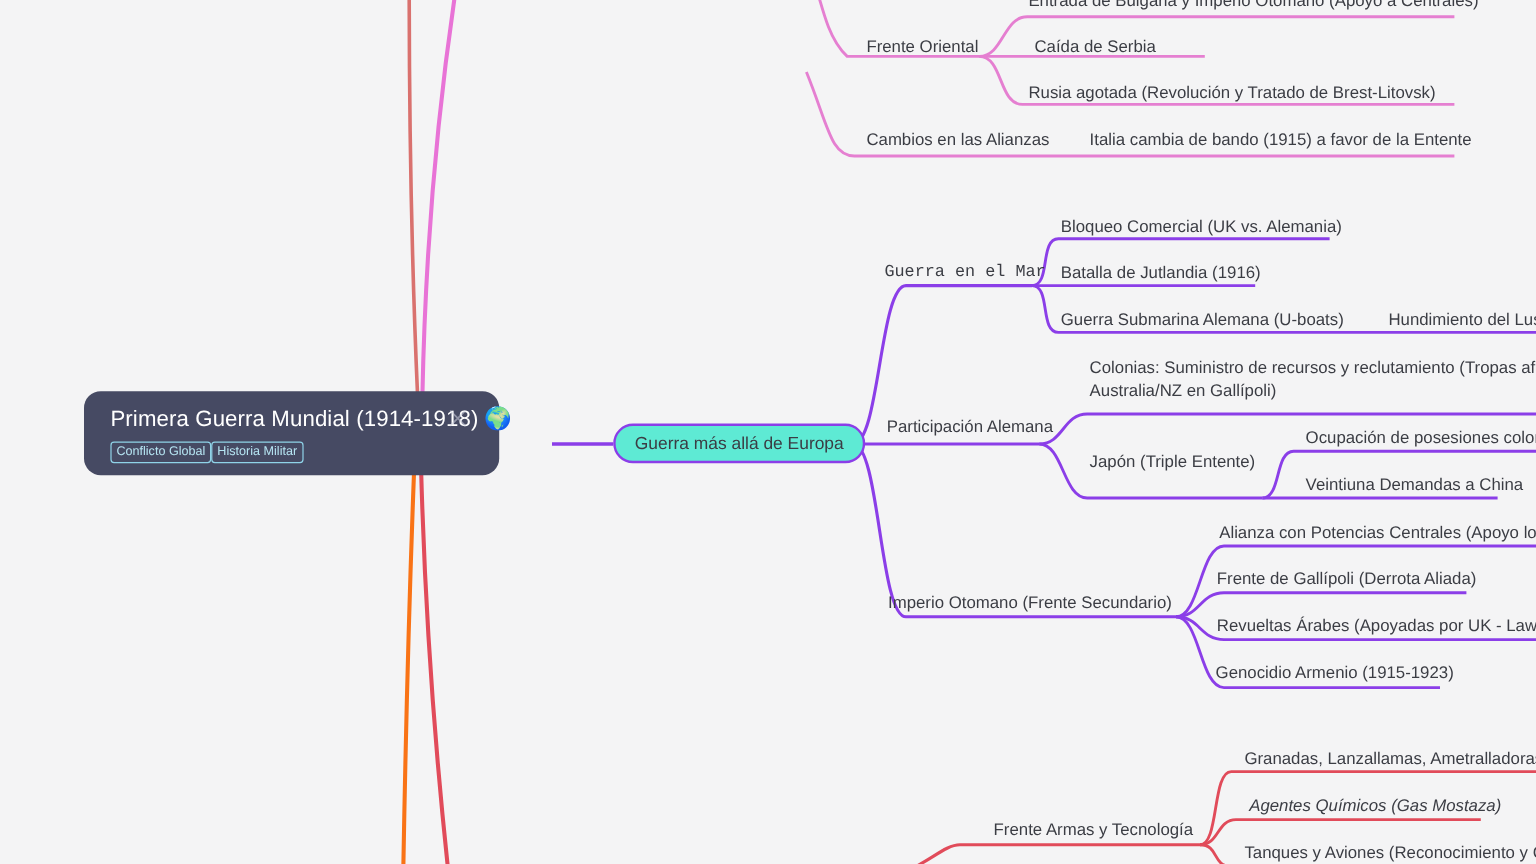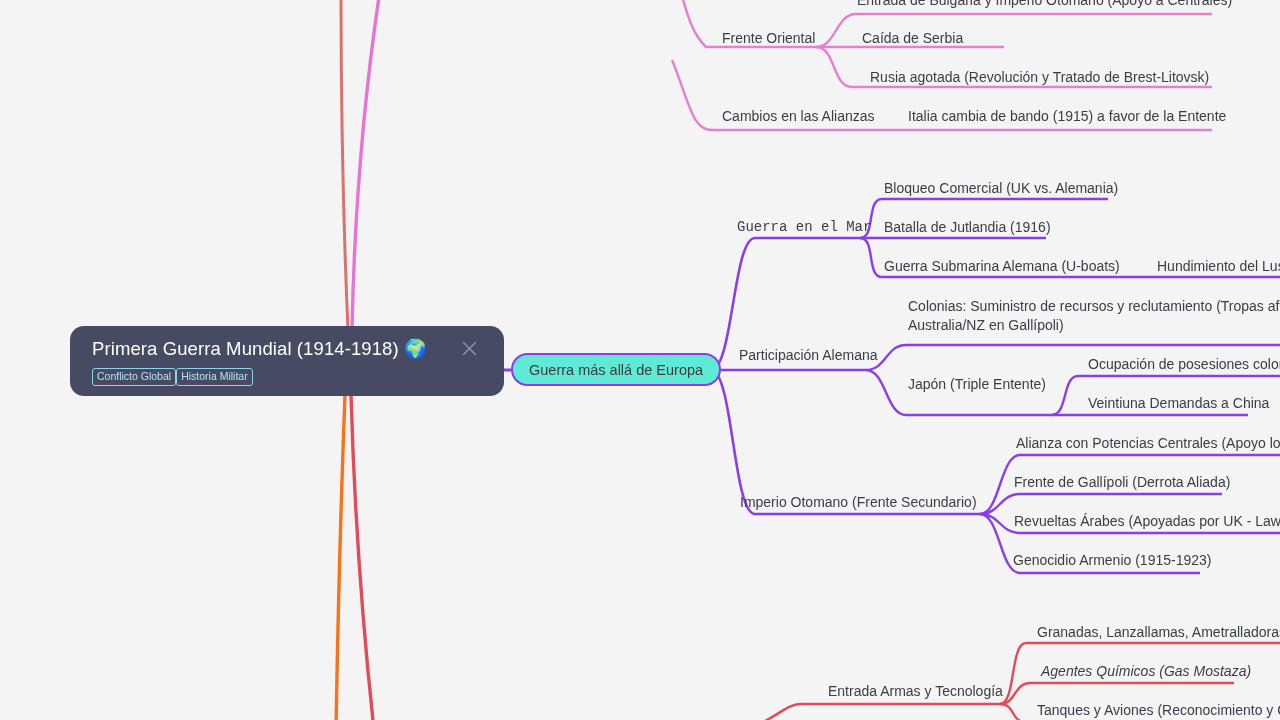--- a/index.html
+++ b/index.html
@@ -29,21 +29,21 @@
     width: 1280px;
     height: 720px;
     pointer-events: none;
   }
 
   
   .root-node {
     position: absolute;
     left: 70px;
     top: 326px;
-    width: 434px;
+    width: 346px;
     height: 70px;
     box-sizing: border-box;
     background: #464a63;
     border-radius: 14px;
     padding: 11px 18px 0 22px;
     z-index: 6;
   }
   .root-title {
     color: #ffffff;
     font-size: 18.5px;
@@ -170,21 +170,21 @@
     </div>
   </div>
 
   <div class="pill-node" style="left:511px; top:353px;">
     <span class="lbl">Guerra más allá de Europa</span>
   </div>
 
   <div class="tnode" style="left:857px; top:-9px;">Entrada de Bulgaria y Imperio Otomano (Apoyo a Centrales)</div>
   <div class="tnode" style="left:722px; top:29px;">Frente Oriental</div>
   <div class="tnode" style="left:862px; top:29px;">Caída de Serbia</div>
-  <div class="tnode" style="left:857px; top:68px;margin-left:13px;">Rusia agotada (Revolución y Tratado de Brest-Litovsk)</div>
+  <div class="tnode" style="left:857px; top:68px;">Rusia agotada (Revolución y Tratado de Brest-Litovsk)</div>
   <div class="tnode" style="left:722px; top:107px;">Cambios en las Alianzas</div>
   <div class="tnode" style="left:908px; top:107px;">Italia cambia de bando (1915) a favor de la Entente</div>
 
   <div class="tnode" style="left:737px; top:218px;font-family:Liberation Mono, monospace;">Guerra en el Mar</div>
   <div class="tnode" style="left:884px; top:179px;">Bloqueo Comercial (UK vs. Alemania)</div>
   <div class="tnode" style="left:884px; top:218px;">Batalla de Jutlandia (1916)</div>
   <div class="tnode" style="left:884px; top:257px;">Guerra Submarina Alemana (U-boats)</div>
   <div class="tnode" style="left:1157px; top:257px;">Hundimiento del Lus</div>
 
   <div class="tnode" style="left:739px; top:346px;">Participación Alemana</div>
@@ -192,18 +192,18 @@
   <div class="tnode" style="left:908px; top:375px;">Japón (Triple Entente)</div>
   <div class="tnode" style="left:1088px; top:355px;">Ocupación de posesiones coloni</div>
   <div class="tnode" style="left:1088px; top:394px;">Veintiuna Demandas a China</div>
 
   <div class="tnode" style="left:740px; top:493px;">Imperio Otomano (Frente Secundario)</div>
   <div class="tnode" style="left:1016px; top:434px;">Alianza con Potencias Centrales (Apoyo logís</div>
   <div class="tnode" style="left:1014px; top:473px;">Frente de Gallípoli (Derrota Aliada)</div>
   <div class="tnode" style="left:1014px; top:512px;">Revueltas Árabes (Apoyadas por UK - Lawren</div>
   <div class="tnode" style="left:1013px; top:551px;">Genocidio Armenio (1915-1923)</div>
 
-  <div class="tnode" style="left:828px; top:682px;">Entrada Armas y Tecnología</div>
+  <div class="tnode" style="left:828px; top:682px;">Frente Armas y Tecnología</div>
   <div class="tnode" style="left:1037px; top:623px;">Granadas, Lanzallamas, Ametralladoras</div>
   <div class="tnode" style="left:1041px; top:662px;font-style:italic;">Agentes Químicos (Gas Mostaza)</div>
   <div class="tnode" style="left:1037px; top:701px;">Tanques y Aviones (Reconocimiento y Co</div>
 
 </div>
 
 </body></html>

